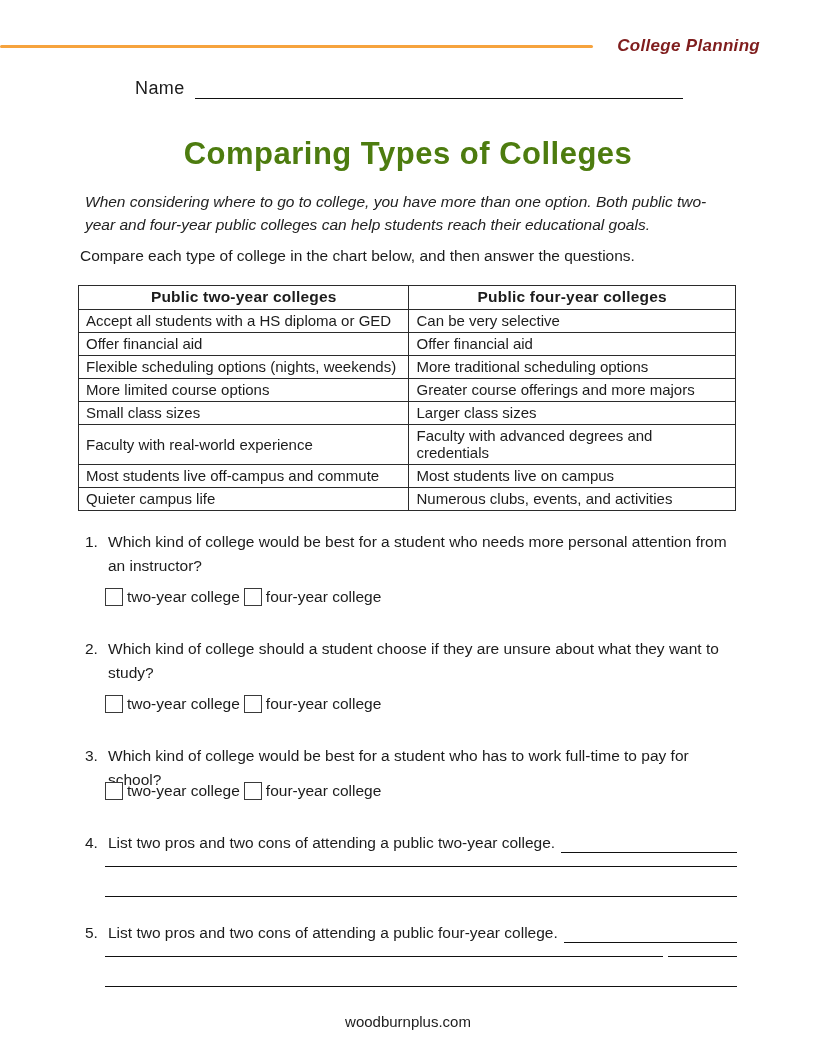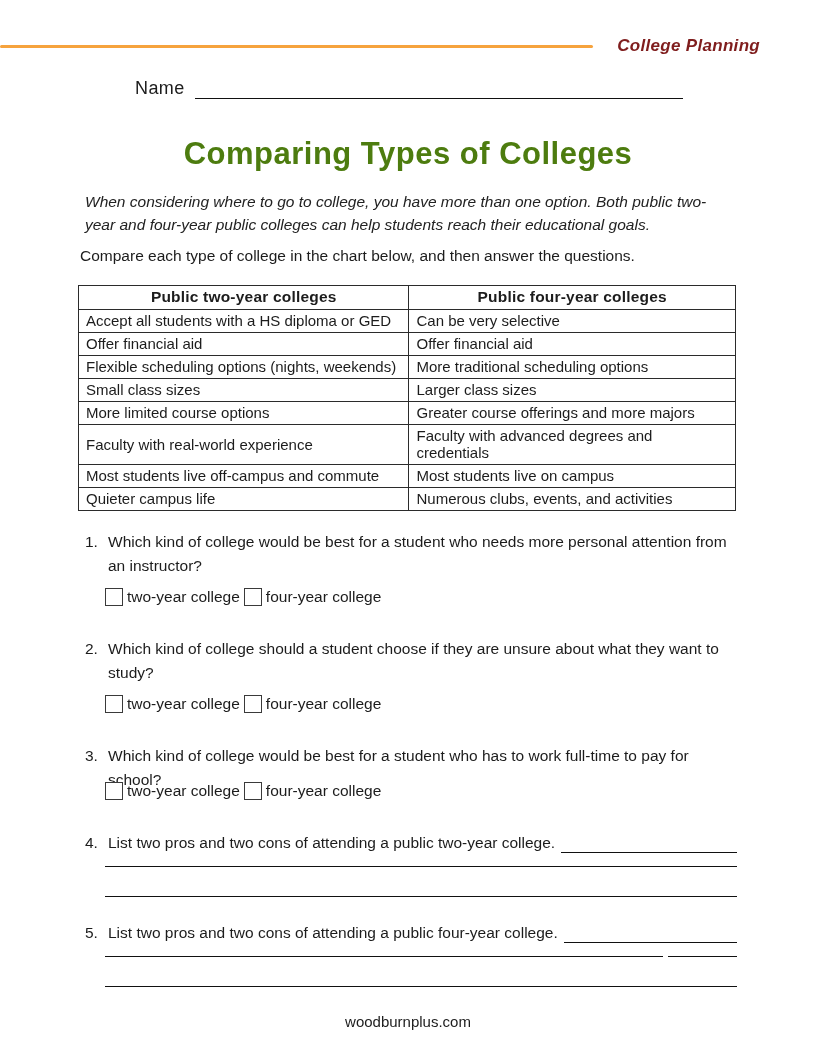--- a/index.html
+++ b/index.html
@@ -138,26 +138,26 @@
       </tr>
       <tr>
         <td>Offer financial aid</td>
         <td>Offer financial aid</td>
       </tr>
       <tr>
         <td>Flexible scheduling options (nights, weekends)</td>
         <td>More traditional scheduling options</td>
       </tr>
       <tr>
+        <td>More limited course options</td>
+        <td>Greater course offerings and more majors</td>
+      </tr>
+      <tr>
         <td>Small class sizes</td>
         <td>Larger class sizes</td>
-      </tr>
-      <tr>
-        <td>More limited course options</td>
-        <td>Greater course offerings and more majors</td>
       </tr>
       <tr>
         <td>Faculty with real-world experience</td>
         <td>Faculty with advanced degrees and credentials</td>
       </tr>
       <tr>
         <td>Most students live off-campus and commute</td>
         <td>Most students live on campus</td>
       </tr>
       <tr>

